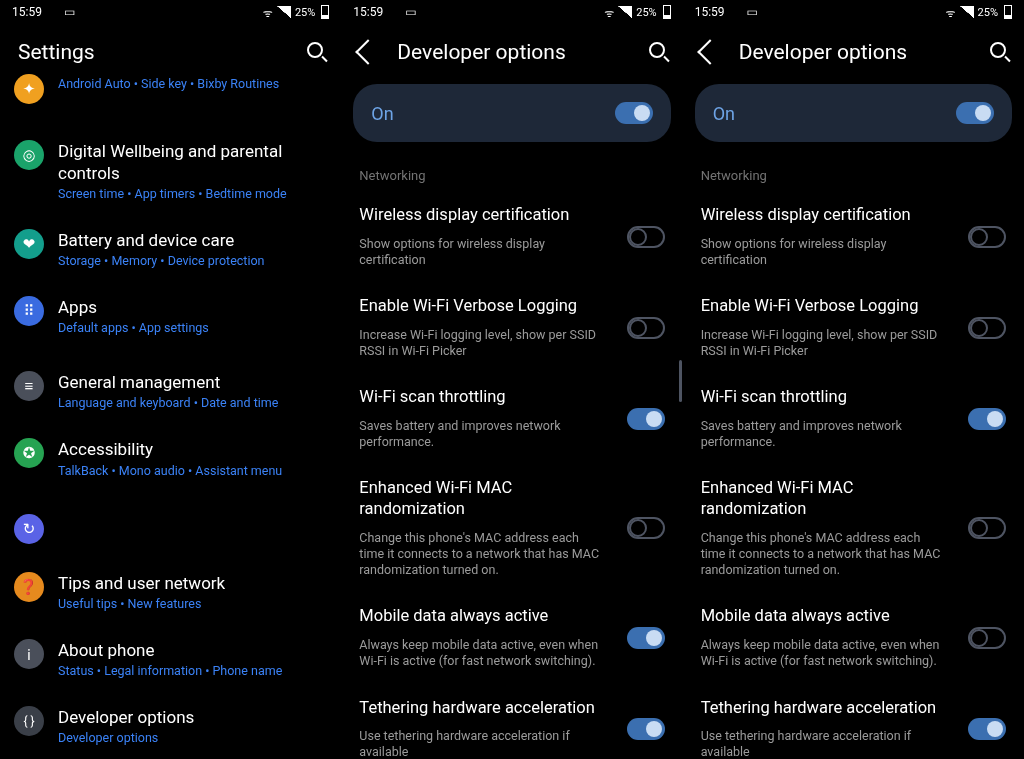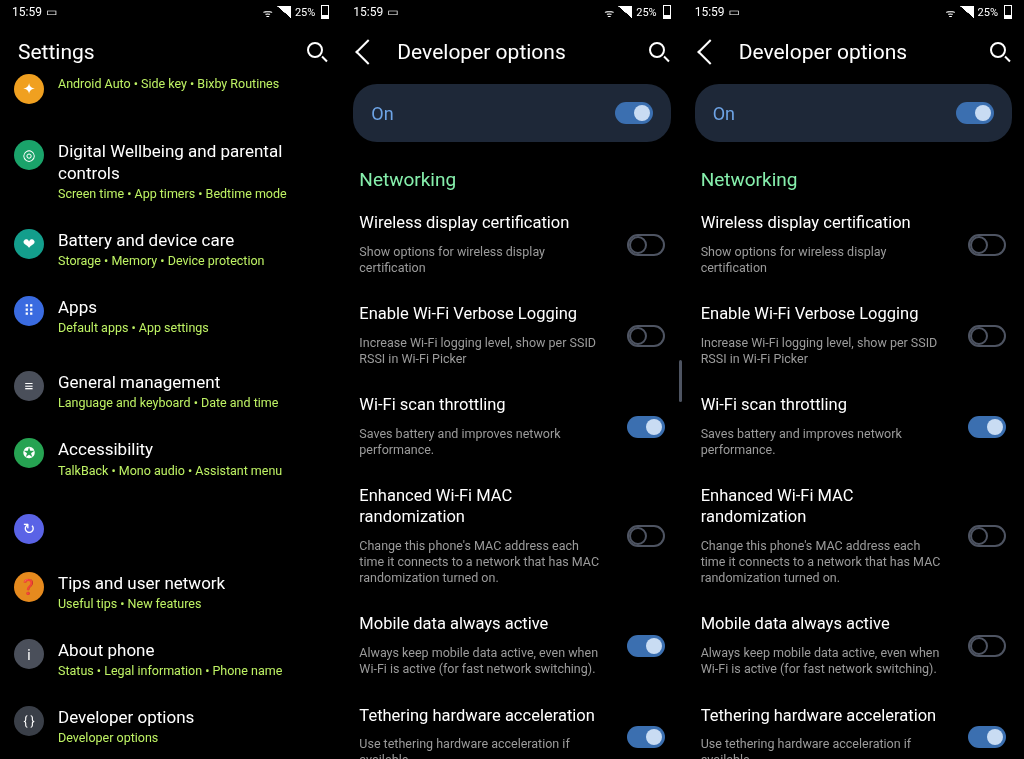--- a/index.html
+++ b/index.html
@@ -22,21 +22,21 @@
   
   .status-bar {
     height: 24px;
     display: flex;
     justify-content: space-between;
     align-items: center;
     padding: 0 12px;
     font-size: 12px;
     color: #fff;
   }
-  .status-left { display:flex; align-items:center; gap:4px; }
+  .status-left { display:flex; align-items:center; gap:22px; }
   .status-right { display:flex; align-items:center; gap:4px; }
   .status-right span { font-size: 11px; }
   .battery-icon {
     display:inline-block; width:8px; height:14px;
     border:1px solid #fff; position:relative; margin-left:2px;
   }
   .battery-icon::after {
     content:""; position:absolute; bottom:0; left:0; right:0;
     height:25%; background:#fff;
   }
@@ -77,21 +77,21 @@
     padding: 14px 0;
   }
   .icon-chip {
     width:30px; height:30px; border-radius:50%;
     display:flex; align-items:center; justify-content:center;
     flex-shrink:0;
     font-size:15px;
   }
   .entry-text { flex:1; min-width:0; }
   .entry-title { font-size:17px; color:#fff; line-height:1.3; }
-  .entry-sub   { font-size:12.5px; color:#bef264; margin-top:2px; }
+  .entry-sub   { font-size:12.5px; color:#3b82f6; margin-top:2px; }
 
   
   .on-pill {
     margin: 0 12px; background:#1e2838; border-radius:24px;
     padding: 18px 18px; display:flex; align-items:center;
     justify-content:space-between;
   }
   .on-pill-label { color:#6ea4e6; font-size:18px; }
 
   
@@ -111,21 +111,21 @@
     background:#3b6fb0;
   }
   .toggle-on::after{
     content:""; position:absolute; width:16px; height:16px;
     background:#c9dcf3; border-radius:50%;
     right:3px; top:3px;
   }
 
   
   .section-label {
-    color:#86efac; font-size:19px; padding: 26px 18px 8px 18px;
+    color:#737373; font-size:13px; padding: 26px 18px 8px 18px;
   }
   .dev-item {
     display:flex; align-items:center; gap:25px;
     padding: 14px 18px;
   }
   .dev-text { flex:1; min-width:0; }
   .dev-title { font-size:16.5px; color:#fff; line-height:1.25; }
   .dev-sub   { font-size:12.5px; color:#9b9b9b; margin-top:10px; line-height:1.3; }
   .dev-icon-row {
     display:flex; align-items:center; gap:22px;

